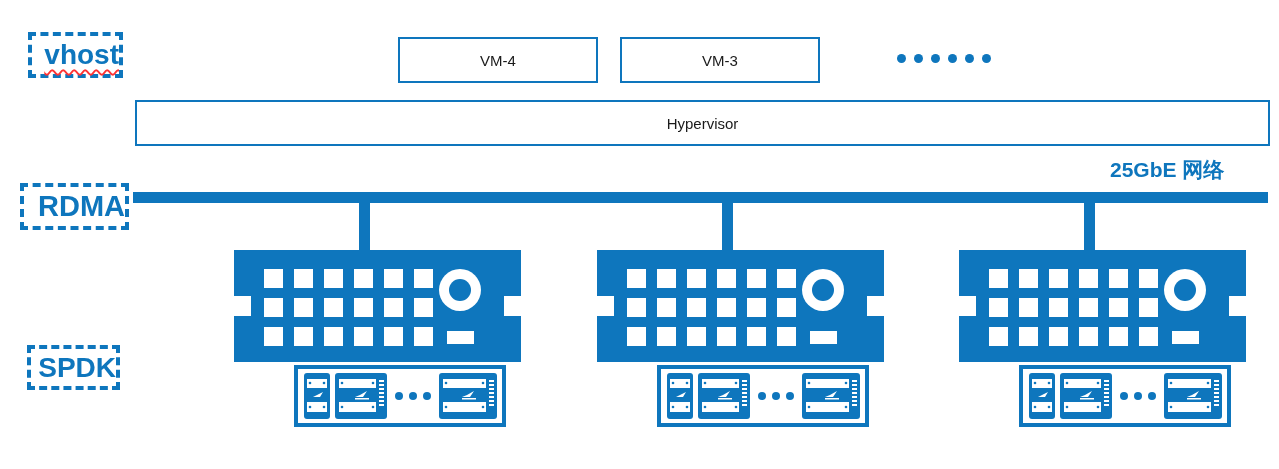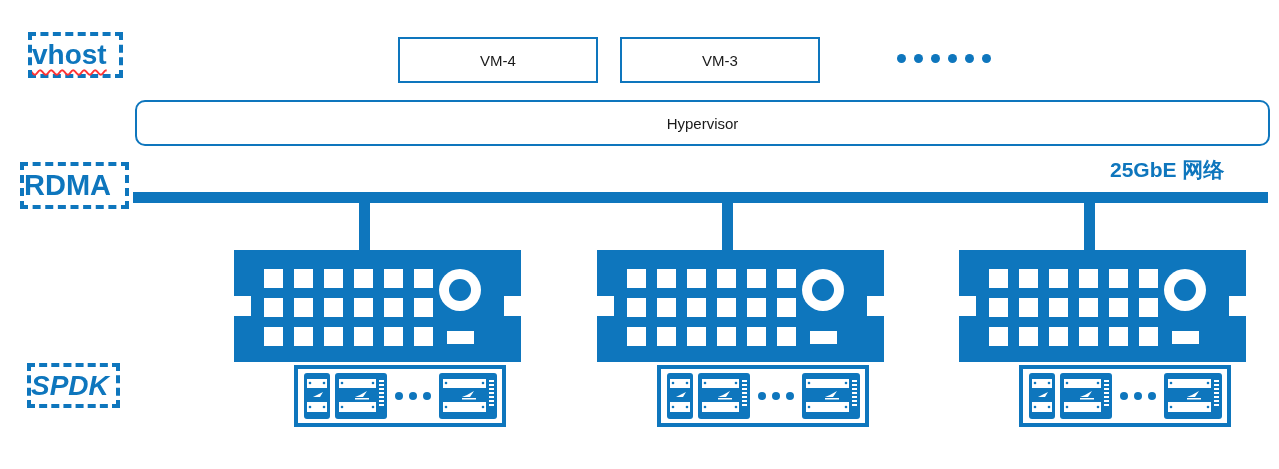--- a/index.html
+++ b/index.html
@@ -1,38 +1,38 @@
 <!DOCTYPE html>
 <html style="--accent: #0e76bd; --squiggle: #ff3333;"><head>
 <meta charset="utf-8">
 <style>
   :root { --accent:#0e76bd; --squiggle:#ff3333; }
   * { margin:0; padding:0; box-sizing:border-box; }
   body { font-family:"Liberation Sans", sans-serif; background:#fff; }
   .canvas { position:relative; width:1279px; height:469px; background:#fff; overflow:hidden; }
 
   .tag { position:absolute; border:4px dashed var(--accent); color:var(--accent);
-         font-weight:bold; display:flex; align-items:center; justify-content:flex-start; }
+         font-weight:bold; display:flex; align-items:center; justify-content:flex-end; }
   #vhost { left:28px; top:32px; width:95px; height:46px; font-size:28px; }
-  #rdma  { left:20px; top:162px; width:109px; height:47px; font-size:29px; }
-  #spdk  { left:27px; top:363px; width:93px; height:45px; font-size:28px;font-style:italic; }
+  #rdma  { left:20px; top:183px; width:109px; height:47px; font-size:29px; }
+  #spdk  { left:27px; top:345px; width:93px; height:45px; font-size:28px; }
   .squiggle { text-decoration: underline wavy var(--squiggle) 2px; text-underline-offset:5px; }
 
   .vm { position:absolute; top:37px; height:46px; width:200px; border:2px solid var(--accent);
         background:#fff; display:flex; align-items:center; justify-content:center;
         font-size:15px; color:#1a1a1a; }
   #vm1{left:174px} #vm2{left:398px} #vm3{left:620px} #vmn{left:1067px}
 
   .dots { display:flex; align-items:center; }
   .dots i { display:block; border-radius:50%; background:var(--accent); }
   #vm-dots { position:absolute; left:897px; top:54px; gap:8px; }
   #vm-dots i { width:9px; height:9px; }
 
   #hypervisor { position:absolute; left:135px; top:100px; width:1135px; height:46px;
-        border:2px solid var(--accent); border-radius:10px; background:#fff;
+        border:2px solid var(--accent); border-radius:0; background:#fff;
         display:flex; align-items:center; justify-content:center; font-size:15px; color:#1a1a1a; }
 
   #net-label { position:absolute; left:1110px; top:156px; font-size:21px;
         font-weight:bold; color:var(--accent); white-space:nowrap; }
   #net-line  { position:absolute; left:133px; top:192px; width:1135px; height:11px;
         background:var(--accent); }
 
   .server-group { position:absolute; top:203px; width:287px; height:226px; }
   #sg1{left:234px} #sg2{left:597px} #sg3{left:959px}
   .connector { position:absolute; left:125px; top:0; width:11px; height:48px; background:var(--accent); }

